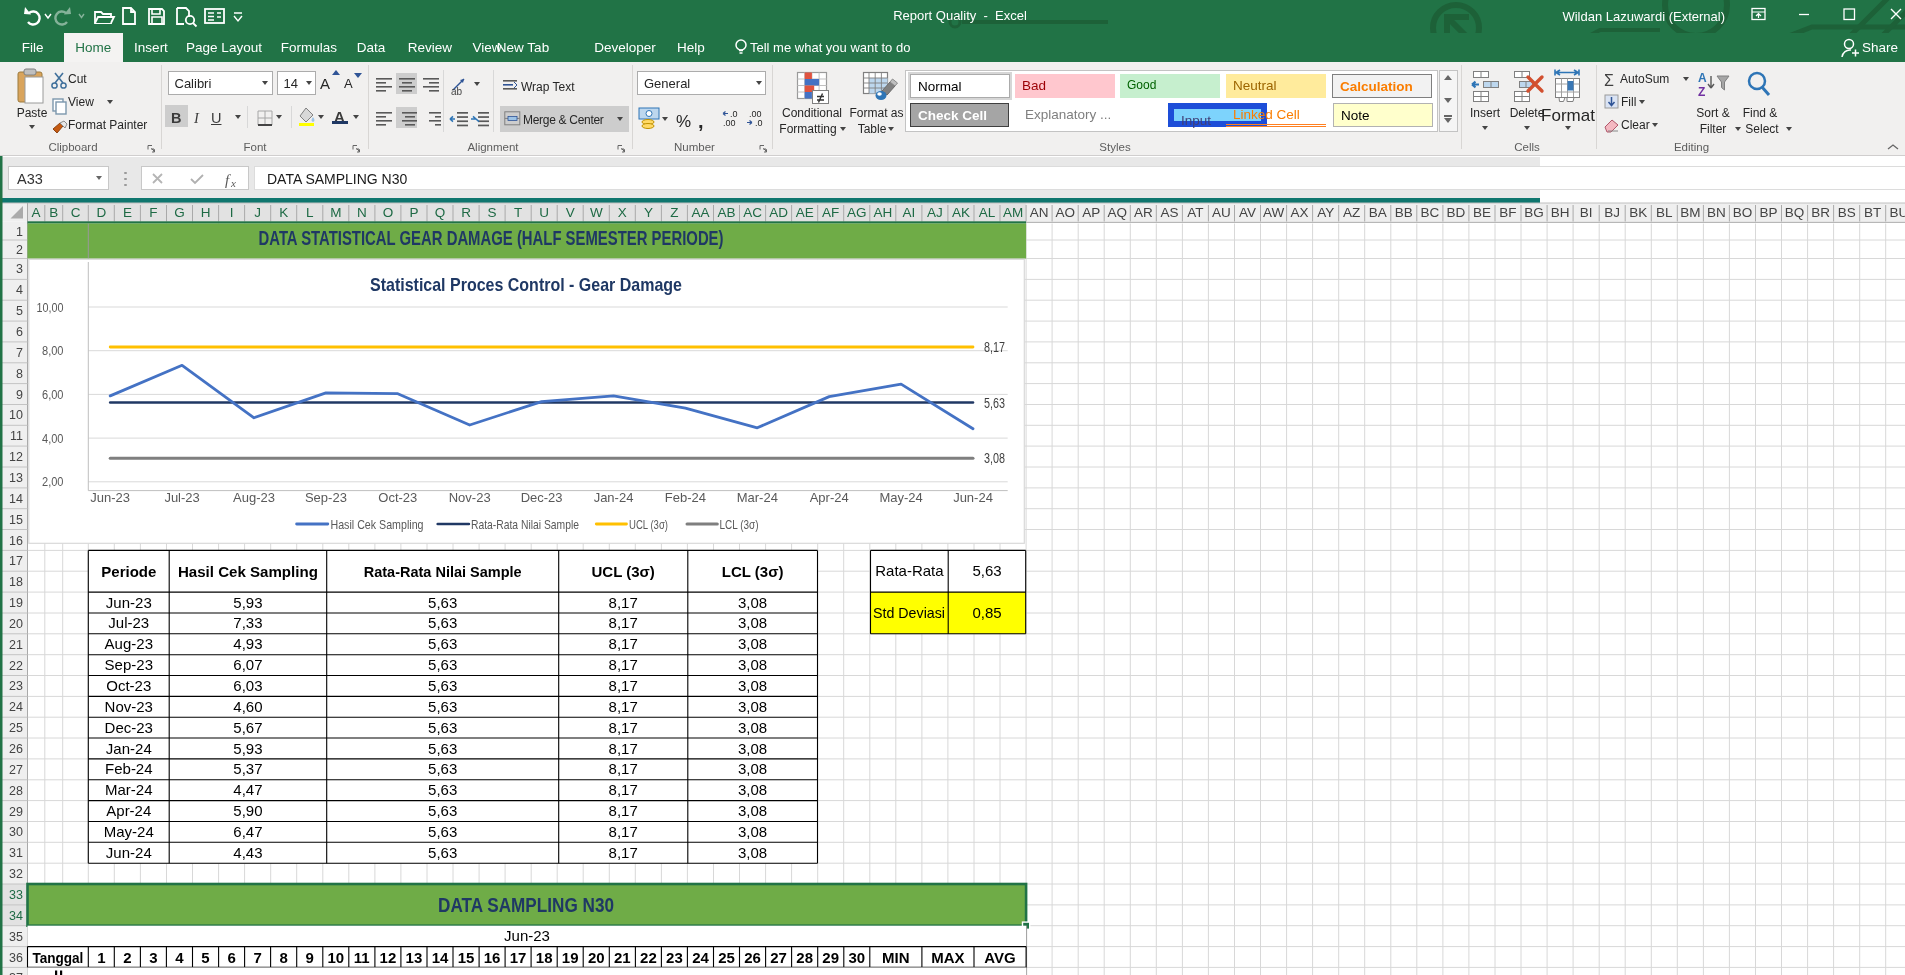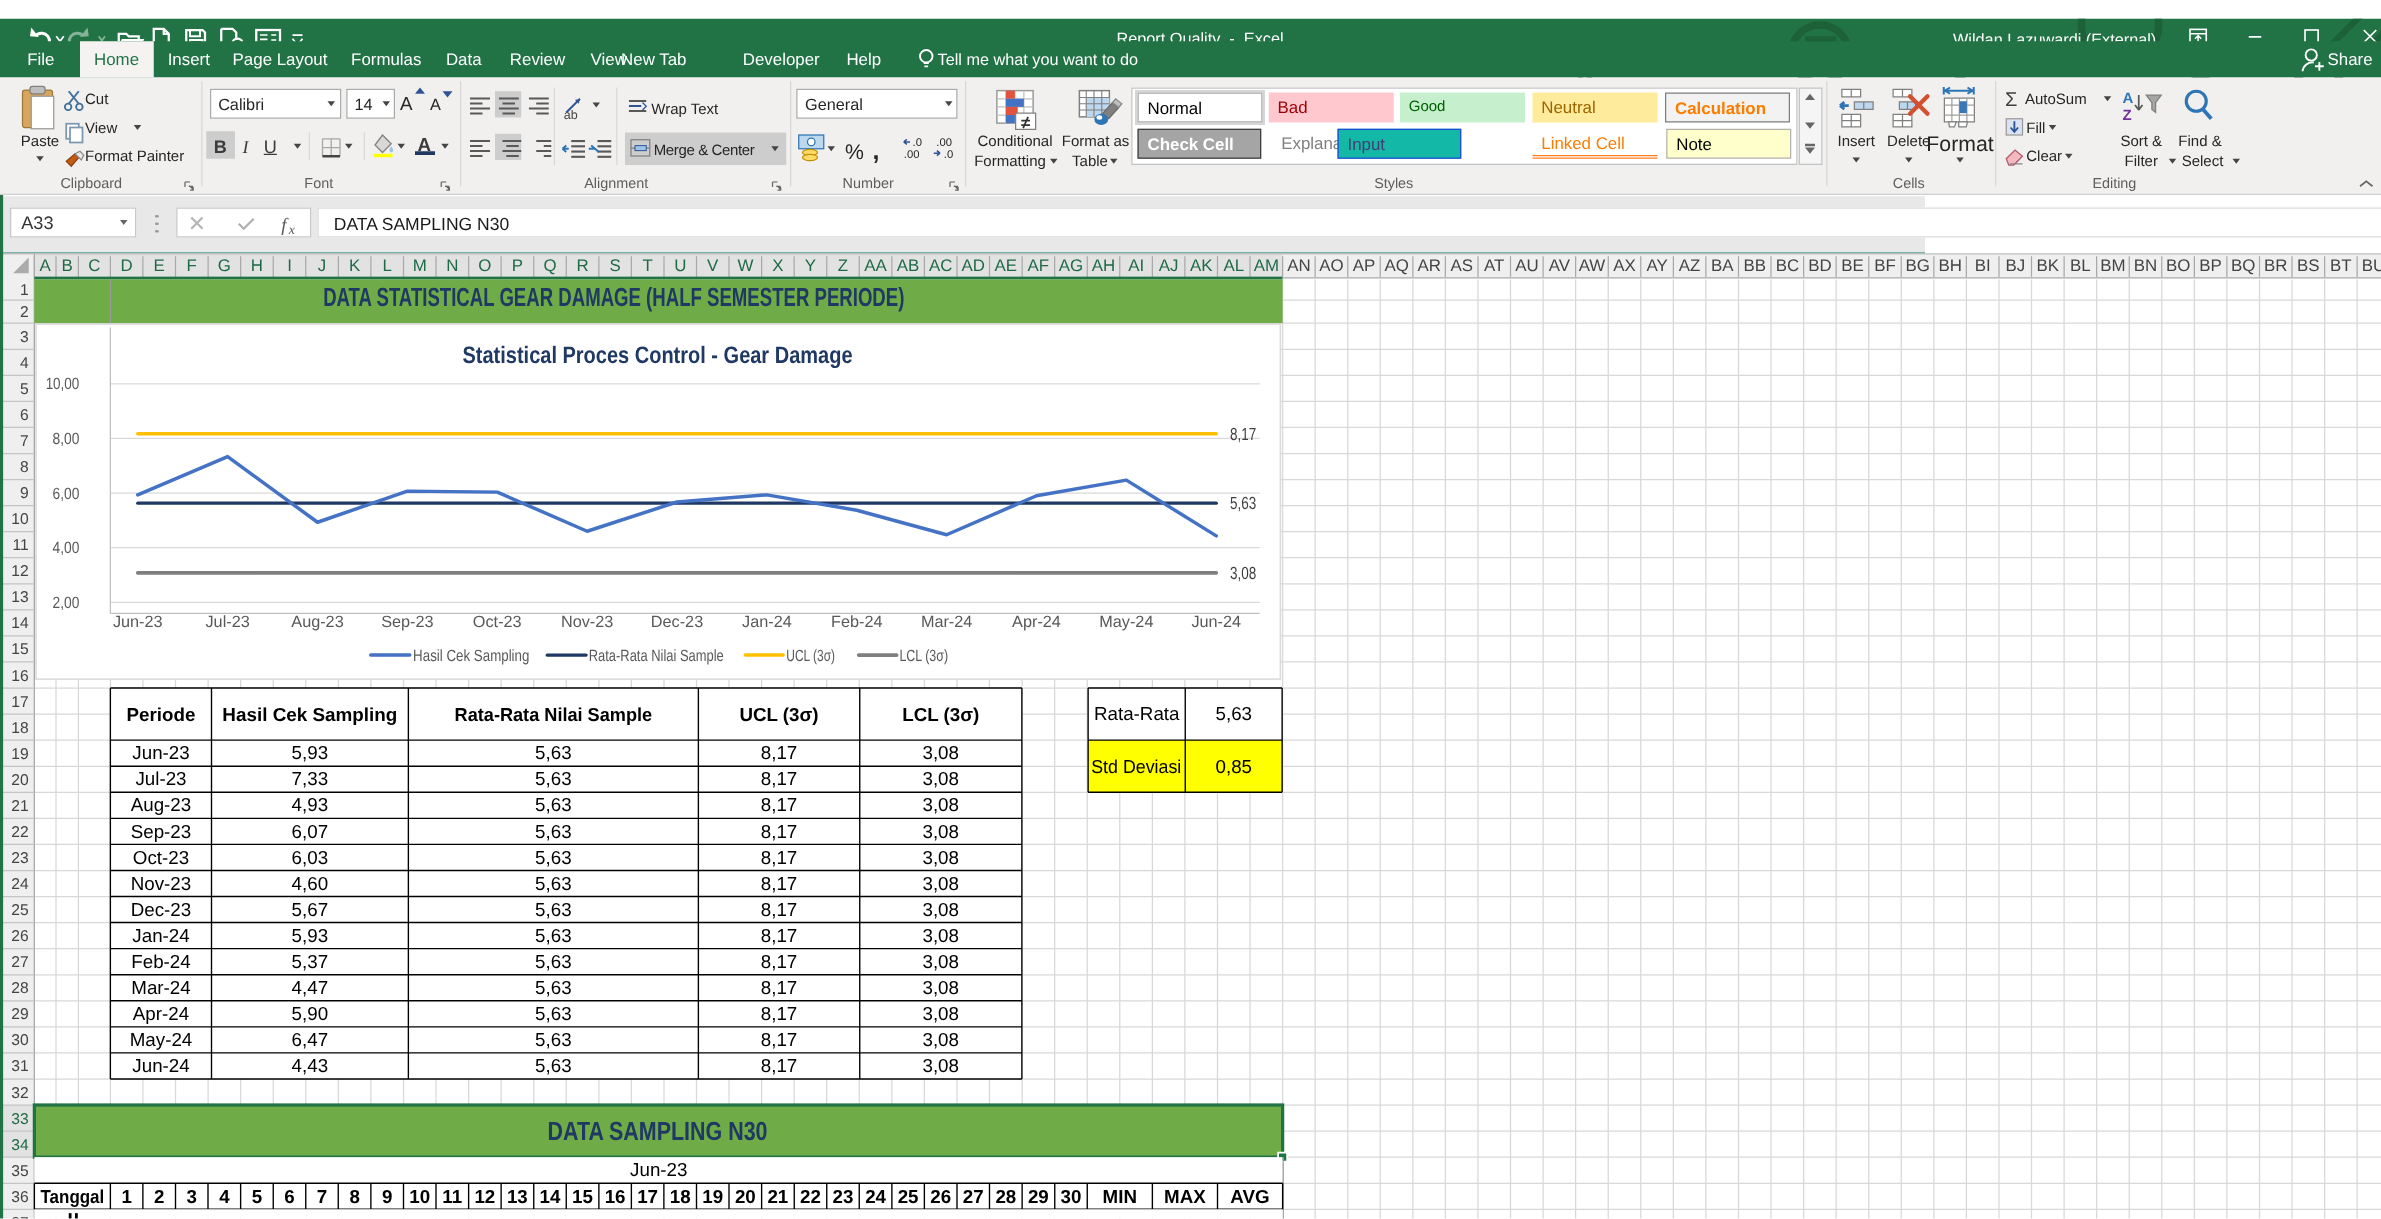--- a/index.html
+++ b/index.html
@@ -1,20 +1,20 @@
 <!DOCTYPE html>
 <html><head><meta charset="utf-8"><style>
 *{margin:0;padding:0;box-sizing:border-box}
 html,body{width:1905px;height:975px;overflow:hidden}
 body{font-family:"Liberation Sans",sans-serif;position:relative;background:#fff}
 .abs{position:absolute}
-#titlebar{left:0;top:15px;width:1905px;height:33px;background:#217346;}
+#titlebar{left:0;top:0;width:1905px;height:33px;background:#217346;}
 #tabrow{left:0;top:33px;width:1905px;height:29px;background:#217346;}
 #ribbon{left:0;top:62px;width:1905px;height:93.5px;background:#F1F0EF;border-bottom:1px solid #d0cece}
-#fbar{left:0;top:156.5px;width:1540px;height:46.5px;background:#E8E8E8;border-bottom:1px solid #0f766e}
+#fbar{left:0;top:156.5px;width:1540px;height:46.5px;background:#E8E8E8;border-bottom:5px solid #0f766e}
 .tab{position:absolute;top:0;height:29px;line-height:29px;color:#fff;font-size:13.5px;text-align:center}
 .wt{color:#fff}
 .glab{position:absolute;font-size:11.5px;color:#5d5d5d;text-align:center;top:79px}
 .dvd{position:absolute;top:3px;height:84px;width:1px;background:#d8d6d4}
 .btxt{position:absolute;font-size:12px;color:#262626;white-space:nowrap}
 .cmb{position:absolute;background:#fff;border:1px solid #ACACAC;font-size:13px;color:#262626}
 .hl{background:#cdcdcd}
 .launch{position:absolute;width:10px;height:10px}
 svg{display:block}
 text{dominant-baseline:alphabetic}
@@ -290,21 +290,21 @@
     <div class="btxt" style="left:812px;top:60px;width:120px;text-align:center;font-size:12px;color:#262626">Table</div>
     <div class="abs" style="left:887.5px;top:65.0px;width:0;height:0;border-left:3.5px solid transparent;border-right:3.5px solid transparent;border-top:4.0px solid #444"></div>
     <div class="abs" style="left:905px;top:8px;width:533px;height:61.5px;background:#fff;border:1px solid #c3c3c3"></div>
     <div class="abs" style="left:910px;top:12px;width:100px;height:24px;background:#fff;color:#000;font-size:13.5px;line-height:23px;padding-left:7px;border:1px solid #ababab;box-shadow:0 0 0 2px #d6d6d6">Normal</div>
     <div class="abs" style="left:1015px;top:12px;width:100px;height:24px;background:#FFC7CE;color:#9C0006;font-size:13.5px;line-height:23px;padding-left:7px">Bad</div>
     <div class="abs" style="left:1120px;top:12px;width:100px;height:24px;background:#C6EFCE;color:#006100;font-size:12px;line-height:23px;padding-left:7px">Good</div>
     <div class="abs" style="left:1226px;top:12px;width:100px;height:24px;background:#FFEB9C;color:#9C6500;font-size:13.5px;line-height:23px;padding-left:7px">Neutral</div>
     <div class="abs" style="left:1332px;top:12px;width:100px;height:24px;background:#F2F2F2;color:#FA7D00;font-size:13.5px;line-height:23px;padding-left:7px;border:1px solid #7f7f7f;font-weight:bold">Calculation</div>
     <div class="abs" style="left:910px;top:41px;width:99px;height:24px;background:#A5A5A5;color:#fff;font-size:13.5px;line-height:23px;padding-left:7px;border:1px solid #3f3f3f;font-weight:bold;box-shadow:0 0 0 2px #A5A5A5 inset">Check Cell</div>
     <div class="abs" style="left:1018px;top:41px;width:100px;height:24px;background:transparent;color:#7F7F7F;font-size:13.5px;line-height:23px;padding-left:7px;">Explanatory ...</div>
-    <div class="abs" style="left:1070px;top:41px;width:99px;height:24px;background:#14b8a6;color:#3F3F76;font-size:13.5px;line-height:23px;padding-left:7px;border:1px solid #1d4ed8">Input</div>
+    <div class="abs" style="left:1168px;top:41px;width:99px;height:24px;background:#7dd3fc;color:#3F3F76;font-size:13.5px;line-height:23px;padding-left:7px;border:6px solid #1d4ed8">Input</div>
     <div class="abs" style="left:1226px;top:41px;width:100px;height:24px;background:transparent;color:#FA7D00;font-size:13.5px;line-height:23px;padding-left:7px;border-bottom:3px double #FF8021">Linked Cell</div>
     <div class="abs" style="left:1333px;top:41px;width:100px;height:24px;background:#FFFFCC;color:#000;font-size:13.5px;line-height:23px;padding-left:7px;border:1px solid #b2b2b2">Note</div>
     <div class="abs" style="left:1439px;top:8px;width:19px;height:61.5px;background:#F5F5F5;border:1px solid #c3c3c3"></div>
     <div class="abs" style="left:1444px;top:13px;width:0;height:0;border-left:4px solid transparent;border-right:4px solid transparent;border-bottom:5px solid #666"></div>
     <div class="abs" style="left:1444px;top:36px;width:0;height:0;border-left:4px solid transparent;border-right:4px solid transparent;border-top:5px solid #666"></div>
     <div class="abs" style="left:1444px;top:56px;width:0;height:0;border-left:4px solid transparent;border-right:4px solid transparent;border-top:5px solid #666"></div>
     <div class="abs" style="left:1444px;top:53px;width:8px;height:1.5px;background:#666"></div>
     <div class="glab" style="left:1055px;width:120px">Styles</div>
     <div class="dvd" style="left:1461px"></div>
     <svg width="34" height="34" style="position:absolute;left:1470px;top:8px" fill="none">

